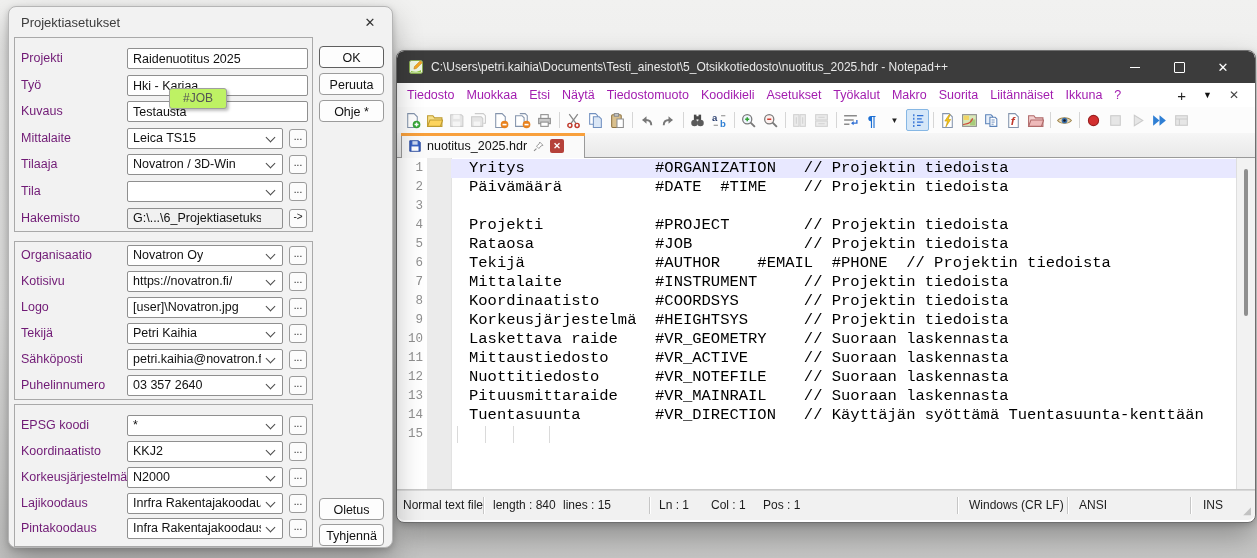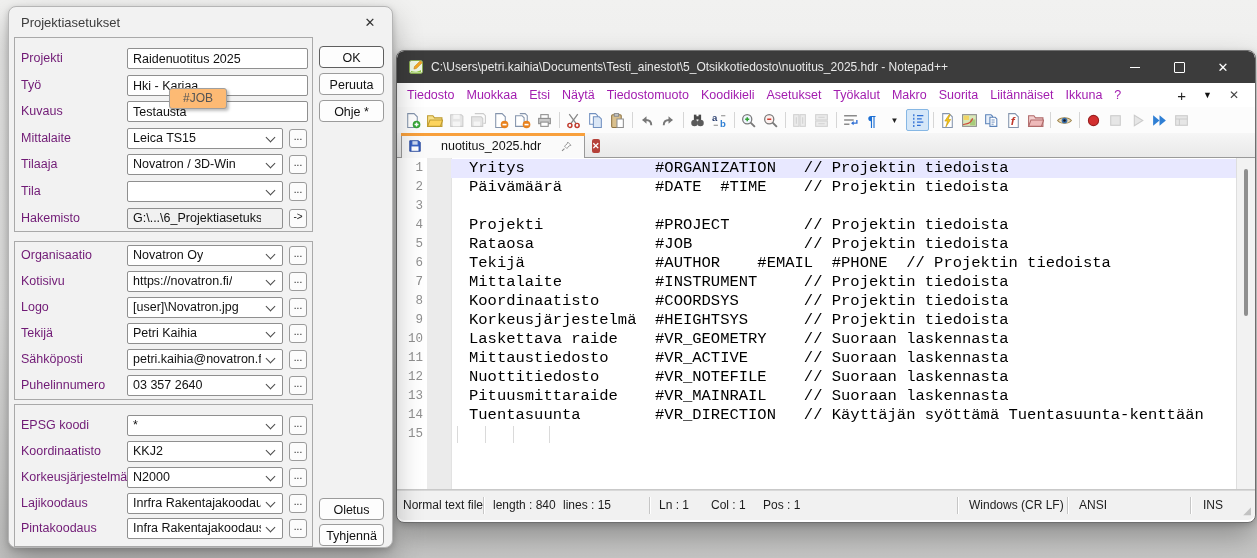--- a/index.html
+++ b/index.html
@@ -18,21 +18,21 @@
        font-family:"Liberation Sans",sans-serif;font-size:12.5px;padding:0 5px;color:#111;box-sizing:border-box;outline:none}
   .combo{position:absolute;left:118px;width:156px;height:21px;border:1px solid #8f8f8f;border-radius:2px;background:#fff;box-sizing:border-box}
   .combo .cv{position:absolute;left:5px;top:2px;font-size:12.5px;color:#111;white-space:nowrap;max-width:128px;overflow:hidden}
   .chev{position:absolute;right:8px;top:5px;width:6px;height:6px;border-right:1.4px solid #4a4a4a;border-bottom:1.4px solid #4a4a4a;transform:rotate(45deg)}
   .pathbox{background:#f1f1f1}
   .dots{position:absolute;left:280px;width:18px;height:19px;border:1px solid #9b9b9b;border-radius:3px;background:#fcfcfc;
         font-size:10px;line-height:14px;text-align:center;color:#222;box-sizing:border-box}
   .btn{position:absolute;left:310px;width:65px;height:22px;background:#fdfdfd;border:1px solid #9b9b9b;border-radius:4px;
        font-size:12.5px;color:#111;text-align:center;line-height:20px;box-sizing:border-box}
   .btn.primary{border-color:#5f5f5f}
-  .tooltip{position:absolute;left:160px;top:81px;width:58px;height:21px;background:#fdba74;border:1px solid #9f9f9f;border-radius:3px;
+  .tooltip{position:absolute;left:160px;top:81px;width:58px;height:21px;background:#bef264;border:1px solid #9f9f9f;border-radius:3px;
        box-shadow:2px 2px 3px rgba(0,0,0,.25);font-size:12px;color:#555;text-align:center;line-height:19px;z-index:6;box-sizing:border-box}
 
   
   #npp{left:396px;top:50px;width:858px;height:471px;background:#fff;border:1px solid #6f6f6f;overflow:hidden}
   .tbar{position:absolute;left:0;top:0;right:0;height:32px;background:#3c3c3c;border-radius:7px 7px 0 0}
   .appicon{position:absolute;left:11px;top:8px;width:16px;height:16px}
   .wtitle{position:absolute;left:34px;top:0;height:32px;line-height:32px;font-size:12px;color:#e9e9e9;white-space:nowrap}
   .wbtns{position:absolute;right:10px;top:0;height:32px;display:flex}
   .wbtn{width:44px;height:32px;display:flex;align-items:center;justify-content:center;color:#fff}
   .minbar{width:10px;height:1px;background:#fff}
@@ -48,21 +48,21 @@
   .mclose{font-size:12px;color:#444}
 
   .toolbar{position:absolute;left:0;top:56px;right:0;height:26px;background:#fcfcfc;display:flex;align-items:center;padding-left:5px}
   .ti{width:21px;height:20px;display:flex;align-items:center;justify-content:center;margin-right:1px;border-radius:2px}
   .ti.dis{opacity:.5;filter:grayscale(.7)}
   .ti.act{background:#d5e7f8;border:1px solid #86b7e4}
   .tsep{width:1px;height:16px;background:#d6d6d6;margin:0 3px}
 
   .tabbar{position:absolute;left:0;top:82px;right:0;height:25px;background:linear-gradient(#f6f6f6,#e9e9e9);border-bottom:1px solid #9a9a9a;box-sizing:border-box}
   .tab{position:absolute;left:4px;top:0;width:184px;height:25px;background:#fafafa;border:1px solid #9a9a9a;border-bottom:none;
-       display:flex;align-items:center;padding:0 6px;gap:19px;box-sizing:border-box}
+       display:flex;align-items:center;padding:0 6px;gap:5px;box-sizing:border-box}
   .tab::before{content:"";position:absolute;left:-1px;right:-1px;top:-1px;height:3px;background:#f8a03c}
   .tname{font-size:12.5px;color:#111;white-space:nowrap}
   .tclose{width:14px;height:14px;background:#b5413a;border-radius:2px;color:#fff;font-size:9px;line-height:14px;text-align:center;font-weight:bold}
 
   .editor{position:absolute;left:0;top:107px;right:0;height:332px;background:#fff;border-bottom:1px solid #c9c9c9;box-sizing:border-box}
   .marg{position:absolute;left:30px;top:0;bottom:0;width:24px;background:#ebebeb;border-right:1px solid #e2e2e2}
   .nums{position:absolute;left:0;top:1px;width:26px}
   .num{height:19px;line-height:19px;text-align:right;font-family:"Liberation Mono",monospace;font-size:12.5px;color:#909090}
   .lines{position:absolute;left:54px;top:1px;right:18px}
   .cl{height:19px;font-family:"Liberation Mono",monospace;font-size:15.5px;line-height:19px;white-space:pre;color:#000;padding-left:18px}

